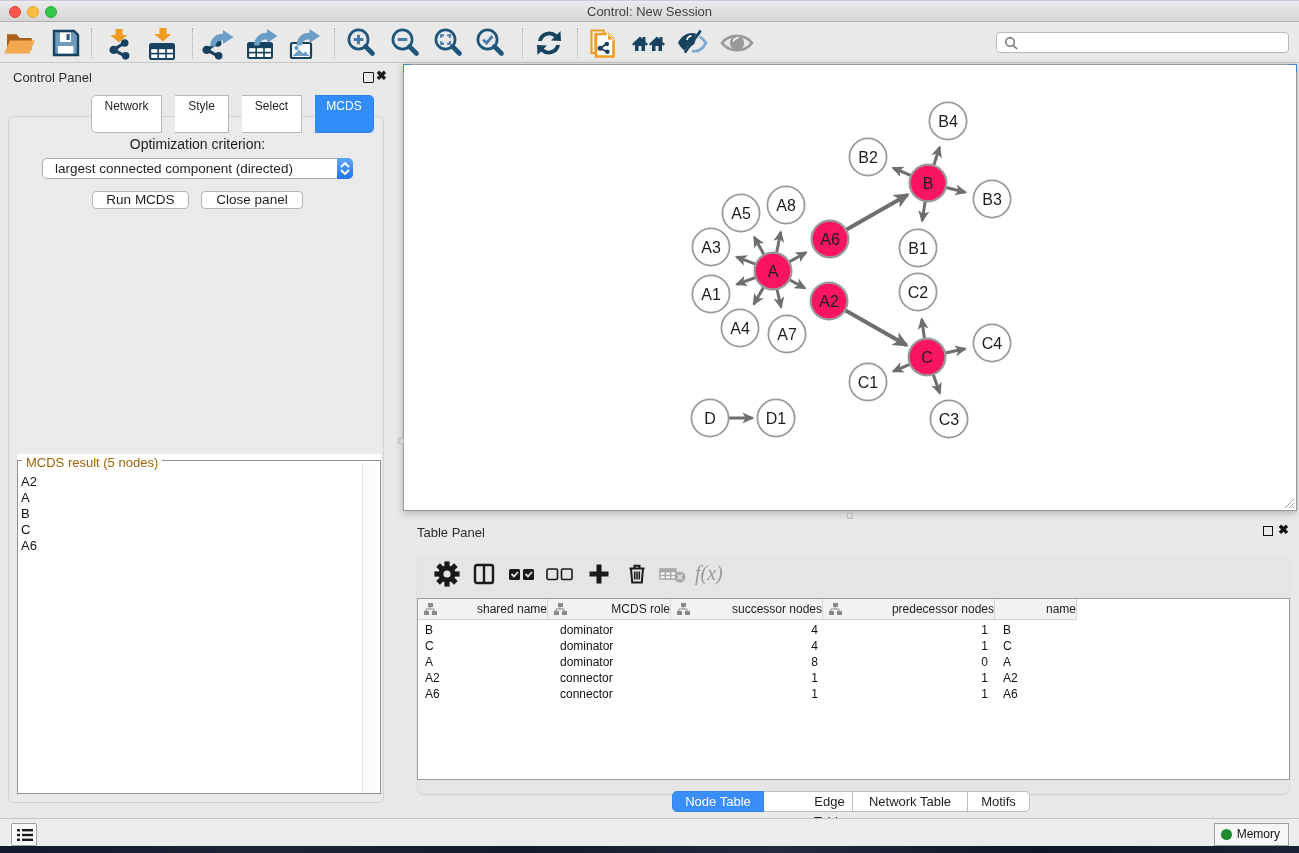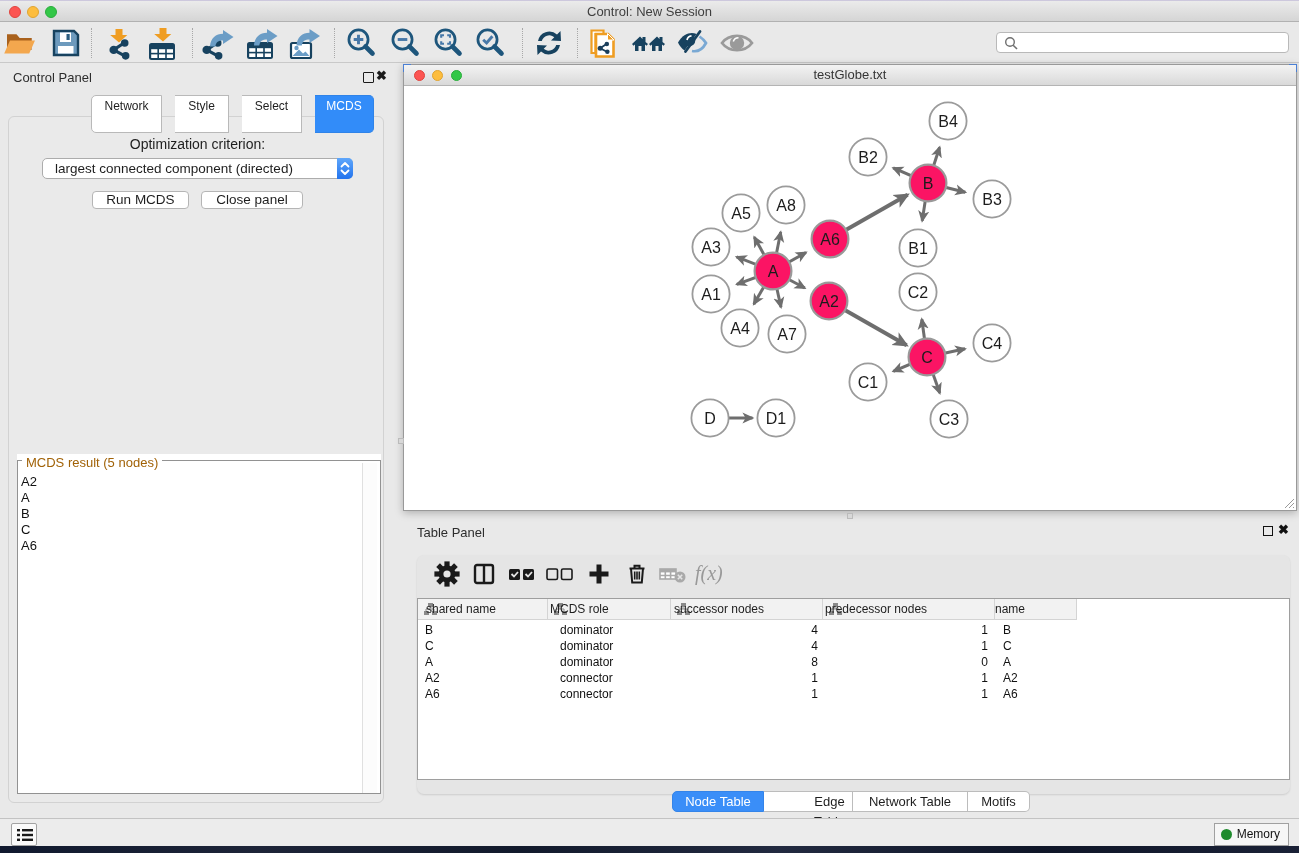--- a/index.html
+++ b/index.html
@@ -56,21 +56,21 @@
 .nlab { font-size:16px; fill:#1c1c1c; font-family:"Liberation Sans",sans-serif; }
 
 
 #tp-title { left:417px; top:525px; font-size:13px; color:#2d2d2d; }
 #tp-container { left:417px; top:555px; width:873px; height:239px; background:#e5e5e5;
   border-radius:7px; box-shadow:0 1px 2px rgba(0,0,0,0.12); }
 #tp-toolbar { left:429px; top:555px; width:873px; height:37px; }
 #tablebox { left:417px; top:598px; width:873px; height:182px; background:#fff; border:1px solid #9e9e9e; }
 #thead { position:absolute; left:0; top:0; width:659px; height:21px; background:#f2f2f2;
   border-bottom:1px solid #d4d4d4; font-size:12px; color:#1e1e1e; }
-.thcell { position:absolute; top:0; height:21px; line-height:21px; border-right:1px solid #d4d4d4; text-align:left; }
+.thcell { position:absolute; top:0; height:21px; line-height:21px; border-right:1px solid #d4d4d4; text-align:right; }
 .trow { position:absolute; font-size:12px; color:#111; height:16px; line-height:16px; }
 .tcell { position:absolute; top:0; }
 #tp-tabs { left:672px; top:791px; height:21px; display:flex; }
 .tptab { height:21px; line-height:20px; font-size:13px; color:#1e1e1e; background:#fff;
   border:1px solid #bcbcbc; border-left:none; text-align:center; }
 .tptab.first { border-left:1px solid #bcbcbc; border-radius:5px 0 0 5px; }
 .tptab.last { border-radius:0 5px 5px 0; }
 .tptab.sel { background:#3a8ef8; color:#fff; border-color:#3484e9; }
 
 
@@ -244,26 +244,20 @@
 </div>
 <div class="btn" style="left:92px; top:191px; width:97px;">Run MCDS</div>
 <div class="btn" style="left:201px; top:191px; width:102px;">Close panel</div>
 <div class="abs" id="groupbox"></div>
 <div class="abs" id="gb-border"></div>
 <div class="abs" id="gb-scroll"></div>
 <div class="abs" id="gb-legend">MCDS result (5 nodes)</div>
 <div class="abs" id="gb-list">A2<br>A<br>B<br>C<br>A6</div>
 
 <div class="abs" id="netwin">
-  <div id="net-titlebar">
-    <div class="tl" style="left:10px; top:4.5px; width:11px; height:11px; background:#fc5552; border:0.5px solid #e0443e;"></div>
-    <div class="tl" style="left:28px; top:4.5px; width:11px; height:11px; background:#fdbd3e; border:0.5px solid #e0a431;"></div>
-    <div class="tl" style="left:47px; top:4.5px; width:11px; height:11px; background:#33c748; border:0.5px solid #2aad3c;"></div>
-    <div class="title">testGlobe.txt</div>
-  </div>
   <svg id="graph" width="892" height="424" viewBox="0 0 892 424">
     <defs>
       <marker id="arr" viewBox="0 0 10 10" refX="8" refY="5" markerWidth="4.2" markerHeight="4.2" orient="auto">
         <path d="M0,0.6 L9.5,5 L0,9.4 L2.5,5 z" fill="#6e6e6e"></path>
       </marker>
     </defs>
     <g id="edges">
 <line x1="369" y1="184" x2="350.3" y2="150.1" stroke="#6e6e6e" stroke-width="3" marker-end="url(#arr)"></line>
 <line x1="369" y1="184" x2="376.7" y2="145.0" stroke="#6e6e6e" stroke-width="3" marker-end="url(#arr)"></line>
 <line x1="369" y1="184" x2="332.6" y2="169.9" stroke="#6e6e6e" stroke-width="3" marker-end="url(#arr)"></line>

